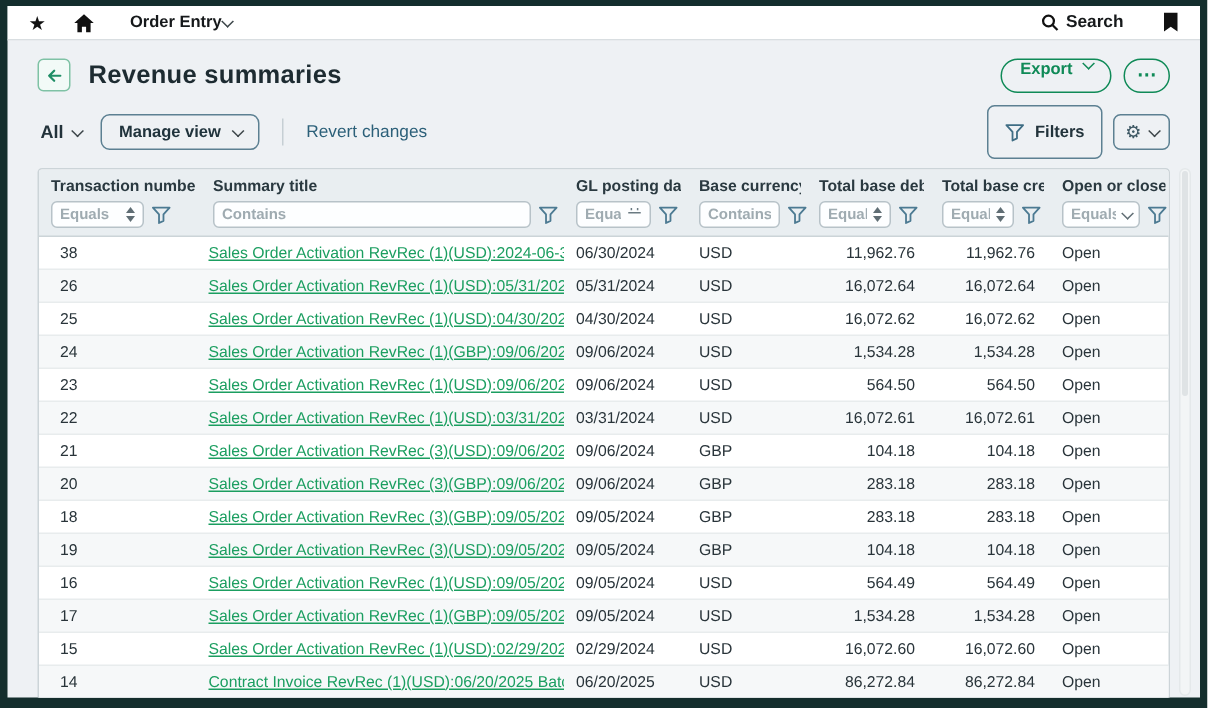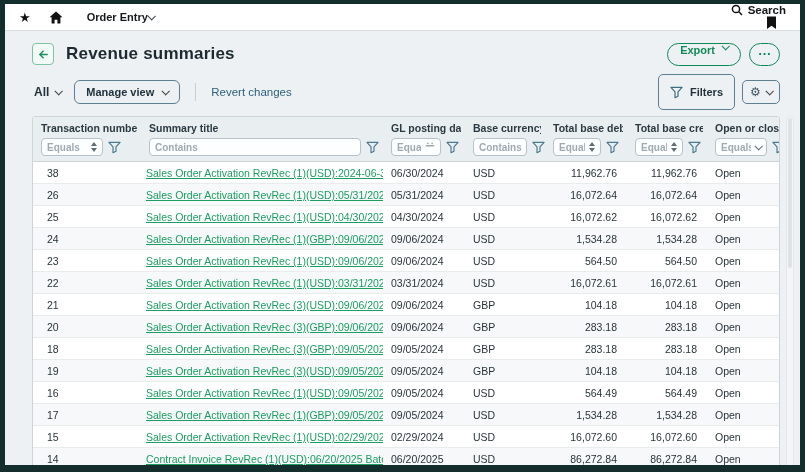--- a/index.html
+++ b/index.html
@@ -8,27 +8,27 @@
   .window { width:100%; height:100%; background:#eef1f4; display:flex; flex-direction:column; overflow:hidden; position:relative; }
 
   
   .topbar { flex:0 0 23px; background:#ffffff; border-bottom:1px solid #d9dee1; display:flex; align-items:center; padding:0 14px; }
   .tb-icon { display:flex; align-items:center; justify-content:center; cursor:pointer; }
   .star-glyph { font-size:13px; color:#111; line-height:1; }
   .home-btn { margin-left:18px; }
   .app-menu { margin-left:24px; display:flex; align-items:center; width:148px; cursor:pointer; }
   .app-menu-label { font-size:11px; font-weight:bold; color:#16191b; }
   .chev { width:6px; height:6px; border-right:1.4px solid currentColor; border-bottom:1.4px solid currentColor; transform:rotate(45deg) translateY(-1px); display:inline-block; color:#3c4549; }
-  .topbar-right { margin-left:auto; display:flex; align-items:center;flex-direction:column; }
+  .topbar-right { margin-left:auto; display:flex; align-items:center; }
   .search-btn { display:flex; align-items:center; gap:5px; cursor:pointer; }
   .search-label { font-size:11.5px; font-weight:bold; color:#16191b; }
   .bookmark-btn { margin-left:26px; }
 
   
-  .page { flex:1; padding:8px 20px 0 27px; position:relative; }
+  .page { flex:1; padding:8px 20px 0 20px; position:relative; }
 
   .page-header { display:flex; align-items:center; height:30px; }
   .back-btn { width:22px; height:22px; border:1px solid #7fc2a5; border-radius:4px; background:#f2faf7; display:flex; align-items:center; justify-content:center; cursor:pointer; }
   .page-title { margin-left:12px; font-size:17px; font-weight:bold; color:#1d2b31; letter-spacing:.2px; }
   .header-actions { margin-left:auto; display:flex; align-items:center; gap:8px; }
   .export-btn { height:23px; padding:0 12px; border:1.5px solid #0f8a57; border-radius:12px; color:#0f8a57; font-size:11px; font-weight:bold; display:flex; gap:7px; background:transparent; cursor:pointer; }
   .export-btn .chev { color:#0f8a57; }
   .more-btn { width:31px; height:23px; border:1.5px solid #0f8a57; border-radius:12px; color:#0f8a57; font-size:13px; font-weight:bold; display:flex; align-items:center; justify-content:center; background:transparent; cursor:pointer; line-height:0; }
 
   

